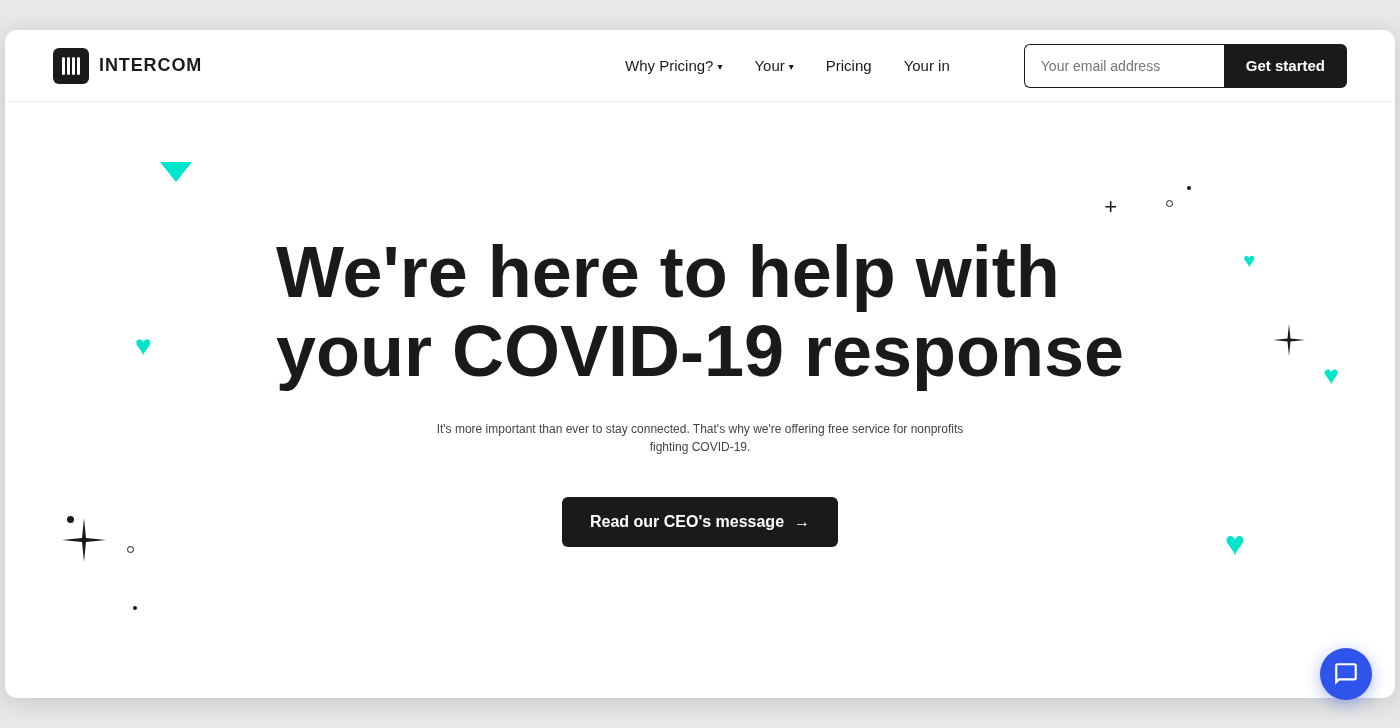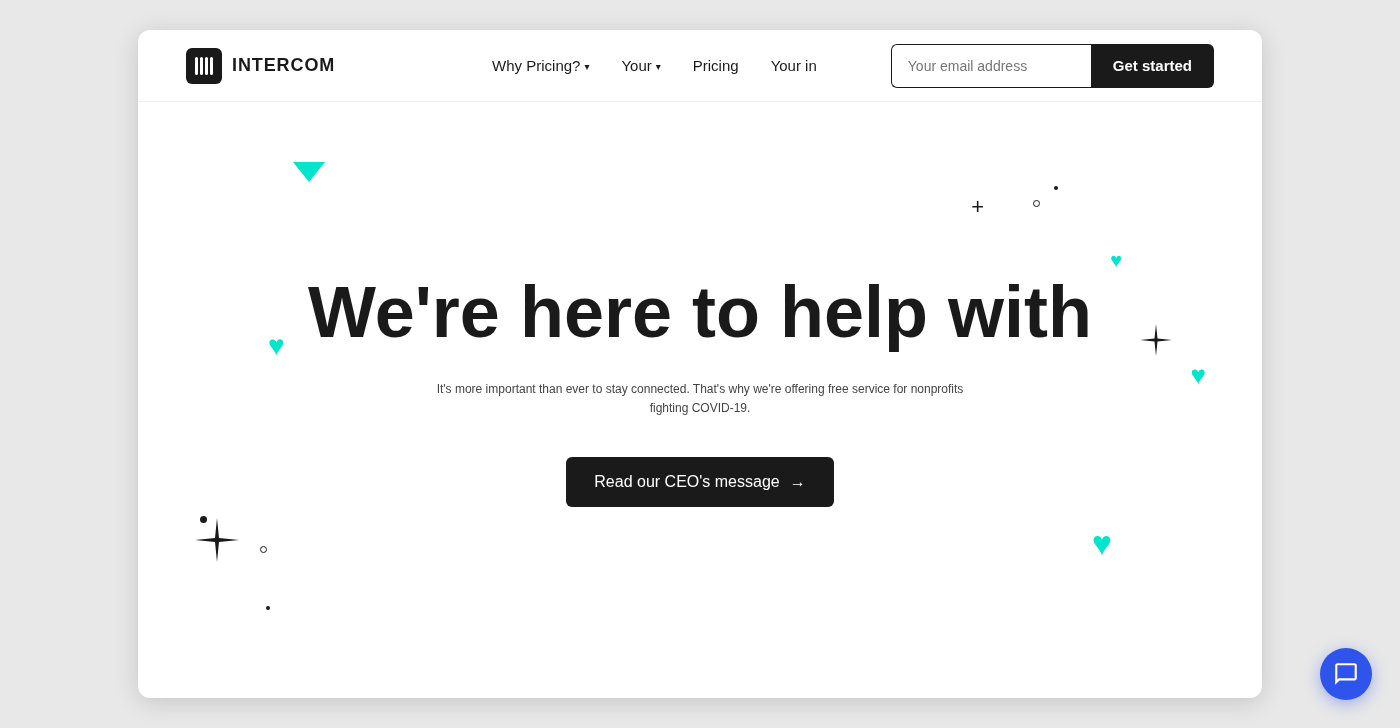--- a/index.html
+++ b/index.html
@@ -5,21 +5,21 @@
     * { margin: 0; padding: 0; box-sizing: border-box; }
     body {
       background: #e8e8e8;
       display: flex;
       justify-content: center;
       align-items: center;
       min-height: 100vh;
       font-family: -apple-system, BlinkMacSystemFont, 'Segoe UI', Helvetica, Arial, sans-serif;
     }
     .browser-frame {
-      width: 1124px;
+      width: 1390px;
       min-height: 668px;
       background: #ffffff;
       border-radius: 12px;
       overflow: hidden;
       position: relative;
       box-shadow: 0 4px 24px rgba(0,0,0,0.15);
     }
 
     
     nav {
@@ -146,21 +146,21 @@
       z-index: 2;
       position: relative;
     }
     .ceo-btn {
       background: #1a1a1a;
       color: #fff;
       border: none;
       border-radius: 6px;
       padding: 16px 28px;
       font-size: 16px;
-      font-weight: 400;
+      font-weight: 700;
       cursor: pointer;
       display: flex;
       align-items: center;
       gap: 10px;
     }
 
     
     .deco {
       position: absolute;
       pointer-events: none;
@@ -301,20 +301,21 @@
         <path d="M18 2 L19.5 16.5 L34 18 L19.5 19.5 L18 34 L16.5 19.5 L2 18 L16.5 16.5 Z" fill="#1a1a1a"></path>
       </svg>
     </div>
 
     <div class="deco heart" style="top:260px; right:56px; color:#00e5cc; font-size:26px;">♥</div>
 
     <div class="deco heart heart-lg" style="bottom:138px; right:150px; color:#00e5cc;">♥</div>
 
     <h1 class="hero-title">
       <span>We're here to help with</span><br>
+      <span>your COVID-19 response</span>
     </h1>
 
     <p class="hero-subtitle">It's more important than ever to stay connected. That's why we're offering free service for nonprofits fighting COVID-19.</p>
 
     <div class="hero-cta">
       <button class="ceo-btn">
         <span>Read our CEO's message</span>
         <span>→</span>
       </button>
     </div>

